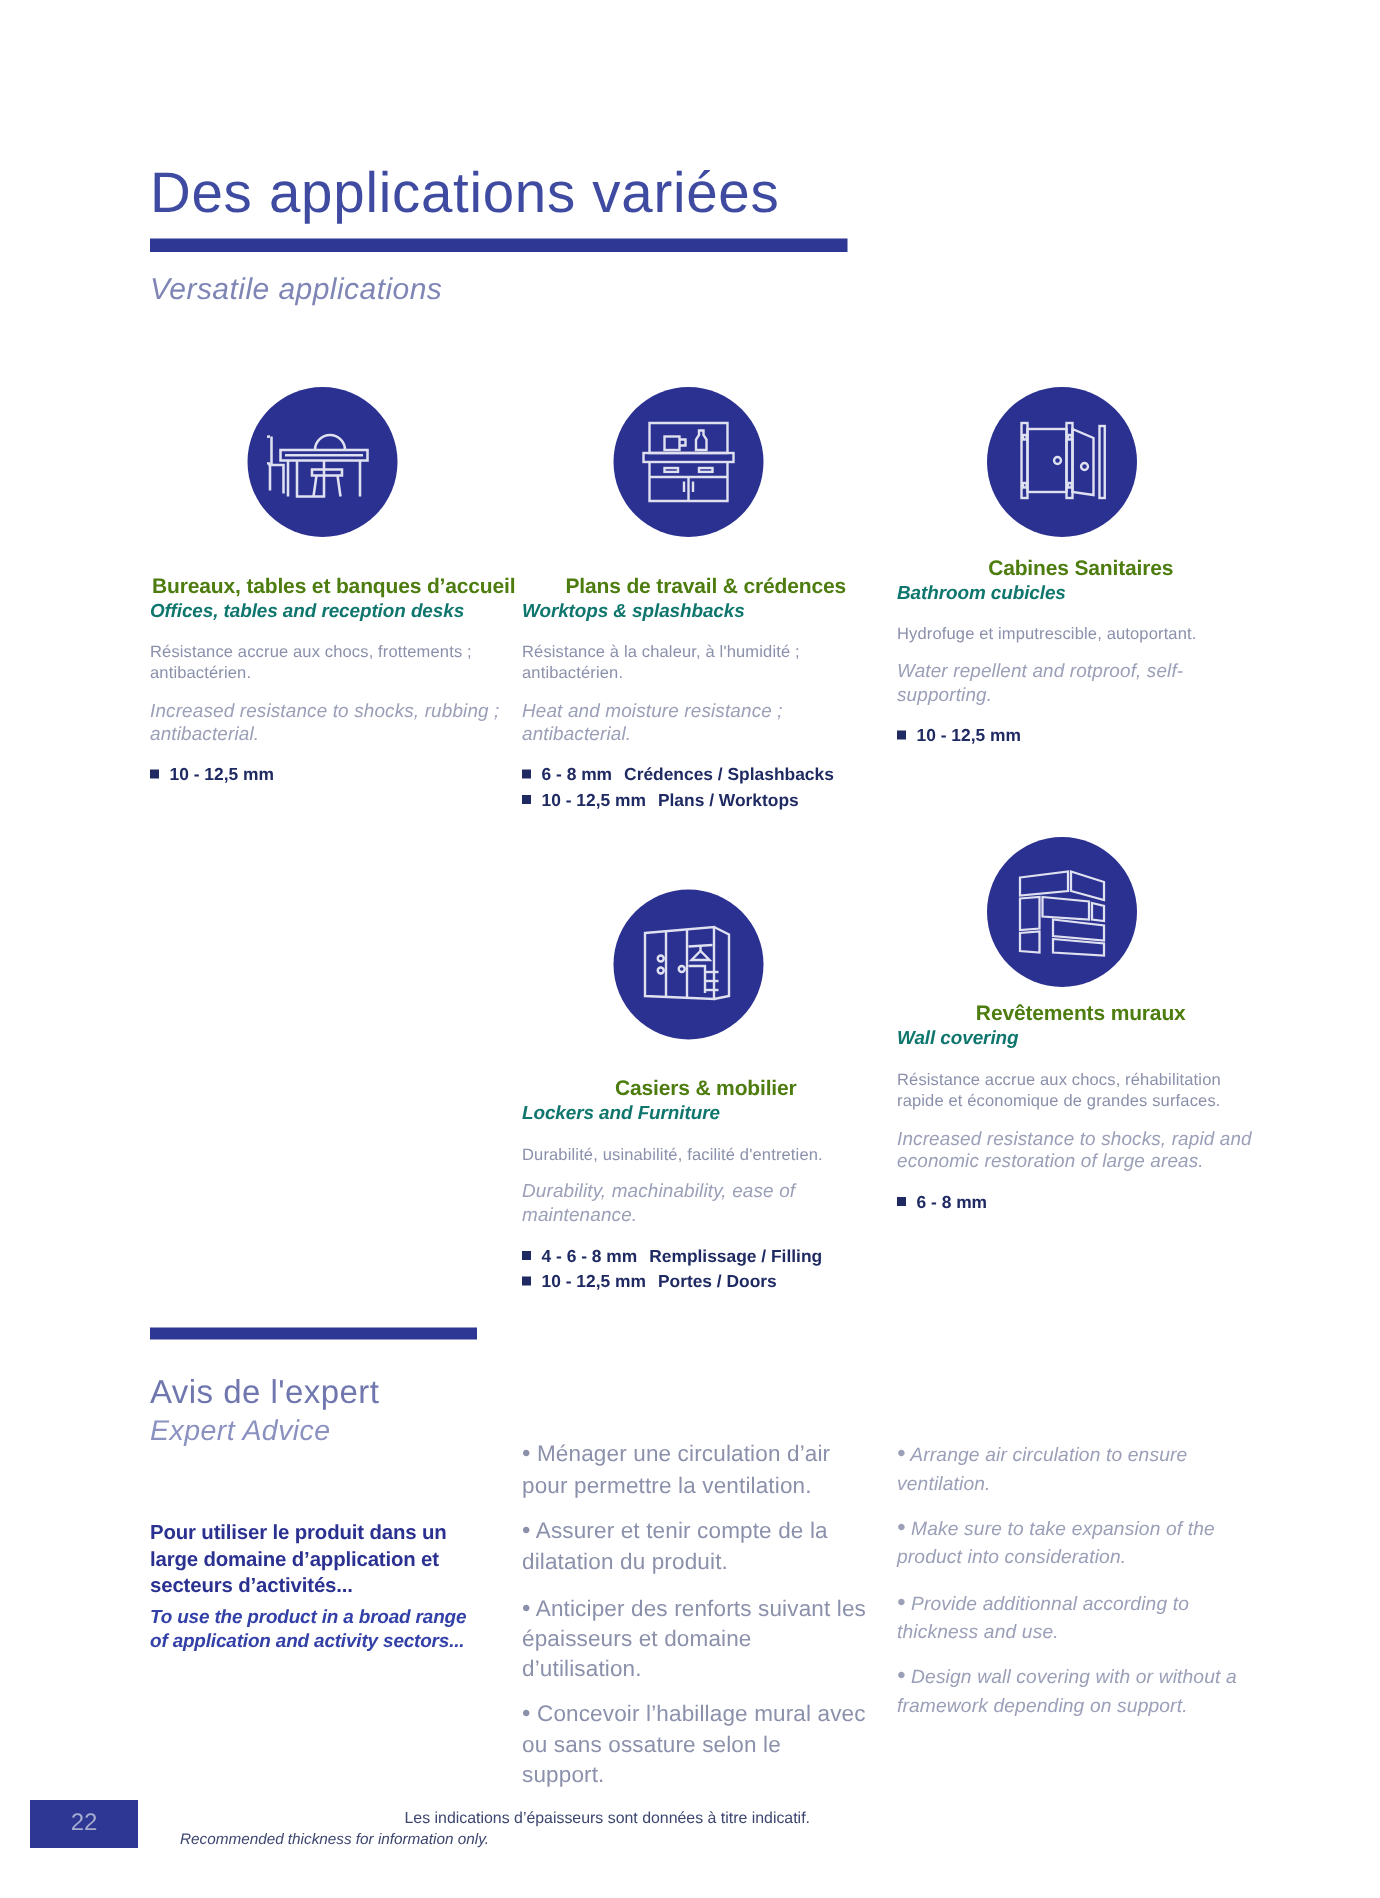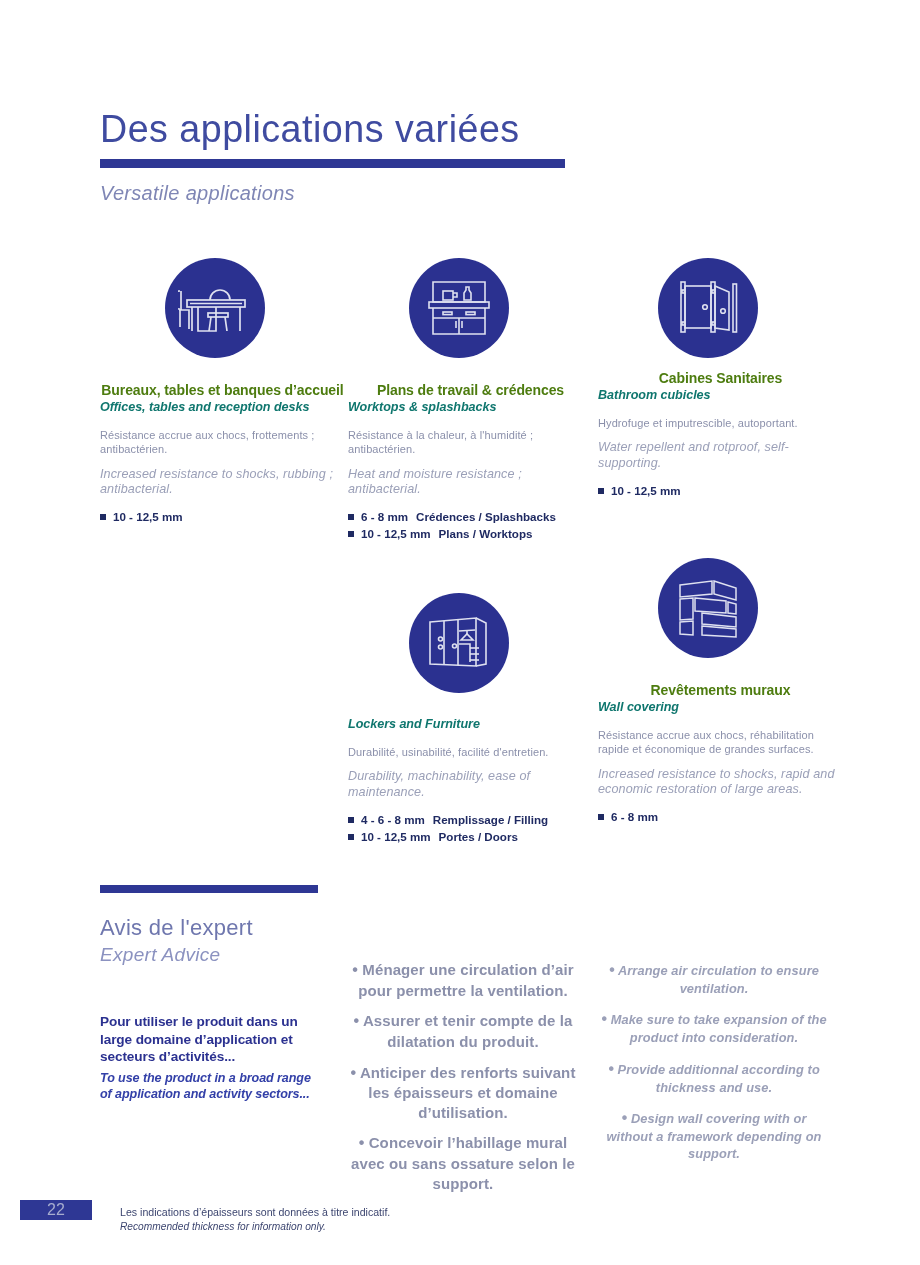--- a/index.html
+++ b/index.html
@@ -136,45 +136,44 @@
     margin-top:5px;
     color:#3340a8;
     font-weight:bold;font-style:italic;
     font-size:12.6px;
     line-height:1.27;
     letter-spacing:-0.1px;
   }
   .advice-bullets{position:absolute;}
   .advice-bullet{
     color:#8b90ab;
-    font-weight:700;
+    font-weight:400;
     font-size:15px;
     line-height:1.3;
     margin-bottom:11px;
     letter-spacing:0.1px;
-    text-align:center;
   }
   .advice-bullet .dot{font-size:16px;}
   .advice-bullets.en .advice-bullet{
     font-style:italic;
     font-size:12.8px;
     color:#9ba0b8;
     line-height:1.3;
     margin-bottom:12px;
   }
 
   
   .footer-tab{
     position:absolute;left:20px;top:1200px;
-    width:72px;height:20px;background:#2e3794;
+    width:72px;height:32px;background:#2e3794;
     display:flex;align-items:center;justify-content:center;
   }
   .footer-num{color:#a7adcf;font-weight:300;font-size:16px;}
   .footer-text{position:absolute;left:120px;top:1205px;width:420px;}
-  .footer-fr{color:#3d4670;font-size:10.6px;font-weight:400;line-height:1.4;}
+  .footer-fr{color:#3d4670;font-size:10.6px;font-weight:400;line-height:1.4;text-align:right;}
   .footer-en{color:#3d4670;font-size:10.2px;font-style:italic;font-weight:400;line-height:1.4;}
 </style>
 </head>
 <body>
 
 <div class="page">
 
   <div class="title-block">
     <div class="page-title">Des applications variées</div>
     <div class="title-rule"></div>
@@ -330,20 +329,21 @@
           <path d="M44 40 L53 40"></path>
           <path d="M44 46 L53 46"></path>
 
           <circle cx="14.5" cy="25" r="2"></circle>
           <circle cx="14.5" cy="33" r="2"></circle>
           <circle cx="28.5" cy="32" r="2"></circle>
         </g>
       </svg>
     </div>
     <div style="margin-top:24px;">
+      <div class="card-title">Casiers &amp; mobilier</div>
       <div class="card-subtitle">Lockers and Furniture</div>
       <div class="card-desc">Durabilité, usinabilité, facilité d'entretien.</div>
       <div class="card-desc-en">Durability, machinability, ease of maintenance.</div>
       <div class="spec-list">
         <div class="spec-item">
           <span class="spec-bullet"></span>
           <span class="spec-val">4 - 6 - 8 mm</span>
           <span class="spec-note">Remplissage / Filling</span>
         </div>
         <div class="spec-item">
@@ -371,21 +371,21 @@
           <path d="M52 25 L60 27 L60 37 L52 36 Z"></path>
 
           <path d="M26 36 L60 40 L60 50 L26 47 Z"></path>
 
           <path d="M4 45 L17 44 L17 58 L4 57 Z"></path>
 
           <path d="M26 49 L60 52 L60 60 L26 58 Z"></path>
         </g>
       </svg>
     </div>
-    <div style="margin-top:24px;">
+    <div style="margin-top:9px;">
       <div class="card-title">Revêtements muraux</div>
       <div class="card-subtitle">Wall covering</div>
       <div class="card-desc">Résistance accrue aux chocs, réhabilitation rapide et économique de grandes surfaces.</div>
       <div class="card-desc-en">Increased resistance to shocks, rapid and economic restoration of large areas.</div>
       <div class="spec-list">
         <div class="spec-item">
           <span class="spec-bullet"></span>
           <span class="spec-val">6 - 8 mm</span>
           <span class="spec-note"></span>
         </div>

